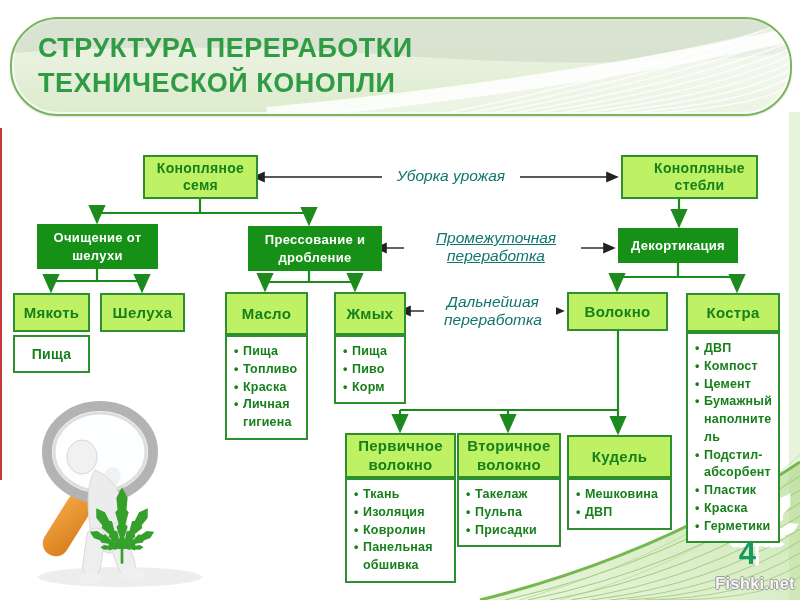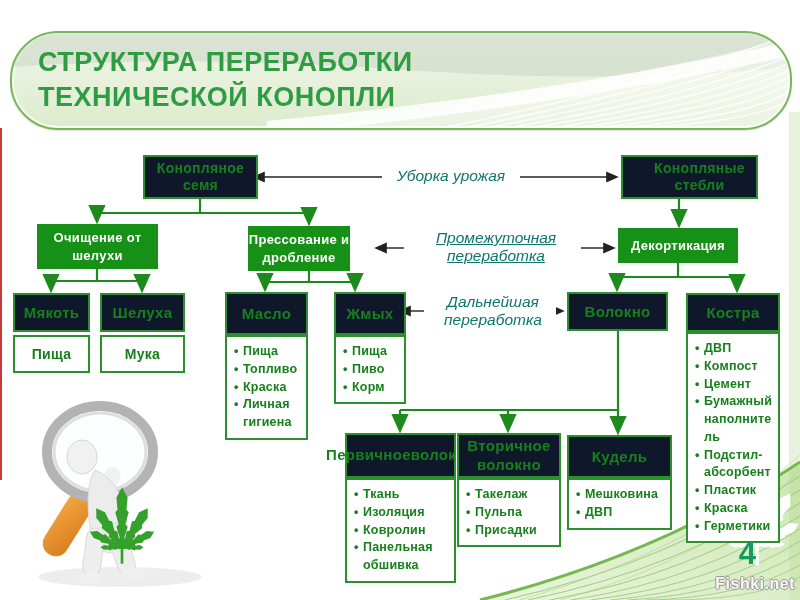--- a/index.html
+++ b/index.html
@@ -8,32 +8,31 @@
     background:#ffffff;
     font-family:"Liberation Sans","DejaVu Sans",sans-serif;
   }
   
   .banner{
     position:absolute;left:10px;top:17px;width:778px;height:95px;
     border:2px solid #79b55c;border-radius:48px;
     background:linear-gradient(180deg,#eef5e7 0%,#e6f0da 55%,#dcebcc 100%);
     box-shadow:inset 0 0 0 2px #f6faf1, 0 1px 2px rgba(0,0,0,.12);
     overflow:hidden;
-    margin-top:14px;
   }
   .banner svg{position:absolute;left:0;top:0;}
   .banner .title{
     position:absolute;left:26px;top:12px;z-index:3;
     font-size:27px;font-weight:bold;line-height:1.30;
     color:#2f9c44;letter-spacing:.5px;white-space:nowrap;
   }
   
   .node{position:absolute;z-index:3;}
   .hdr{
-    border:2px solid #2e8f2e;background:#0f172a;color:#17801c;
+    border:2px solid #2e8f2e;background:#bef264;color:#17801c;
     font-weight:bold;text-align:center;display:flex;align-items:center;justify-content:center;
     letter-spacing:.3px;
   }
   .hdr.big{font-size:15px;}
   .hdr.top{font-size:14px;line-height:1.25;}
   .proc{
     position:absolute;z-index:3;background:#169016;color:#ffffff;
     font-size:13px;font-weight:bold;text-align:center;line-height:1.35;
     display:flex;align-items:center;justify-content:center;letter-spacing:.3px;
   }
@@ -246,33 +245,32 @@
 </div>
 <div class="node hdr top" style="left:621px;top:155px;width:113px;height:40px;flex-direction:column;padding-left:20px;">
   <div>Конопляные</div>
   <div>стебли</div>
 </div>
 
 <div class="proc" style="left:37px;top:224px;width:121px;height:45px;flex-direction:column;">
   <div>Очищение от</div>
   <div>шелухи</div>
 </div>
-<div class="proc" style="left:248px;top:226px;width:102px;height:45px;flex-direction:column;">
+<div class="proc" style="left:248px;top:226px;width:134px;height:45px;flex-direction:column;">
   <div>Прессование и</div>
   <div>дробление</div>
 </div>
 <div class="proc" style="left:618px;top:228px;width:120px;height:35px;">Декортикация</div>
 
 <div class="node" style="left:13px;top:293px;width:77px;">
   <div class="hdr big" style="height:35px;">Мякоть</div>
   <div class="cellbody" style="height:34px;margin-top:3px;">Пища</div>
 </div>
 <div class="node" style="left:100px;top:293px;width:85px;">
   <div class="hdr big" style="height:35px;">Шелуха</div>
-  <div class="cellbody" style="height:34px;margin-top:3px;">Мука</div>
 </div>
 <div class="node" style="left:225px;top:292px;width:83px;">
   <div class="hdr big" style="height:39px;">Масло</div>
   <ul class="blist" style="min-height:78px;">
       <li>Пища</li>
       <li>Топливо</li>
       <li>Краска</li>
       <li>Личная гигиена</li>
     </ul>
 </div>
@@ -293,21 +291,21 @@
       <li>Цемент</li>
       <li>Бумажный наполнитель</li>
       <li>Подстил-абсорбент</li>
       <li>Пластик</li>
       <li>Краска</li>
       <li>Герметики</li>
     </ul>
 </div>
 
 <div class="node" style="left:345px;top:433px;width:111px;">
-  <div class="hdr big" style="height:41px;flex-direction:row;line-height:1.25;">
+  <div class="hdr big" style="height:41px;flex-direction:column;line-height:1.25;">
     <div>Первичное</div>
     <div>волокно</div>
   </div>
   <ul class="blist">
       <li>Ткань</li>
       <li>Изоляция</li>
       <li>Ковролин</li>
       <li>Панельная обшивка</li>
     </ul>
 </div>

